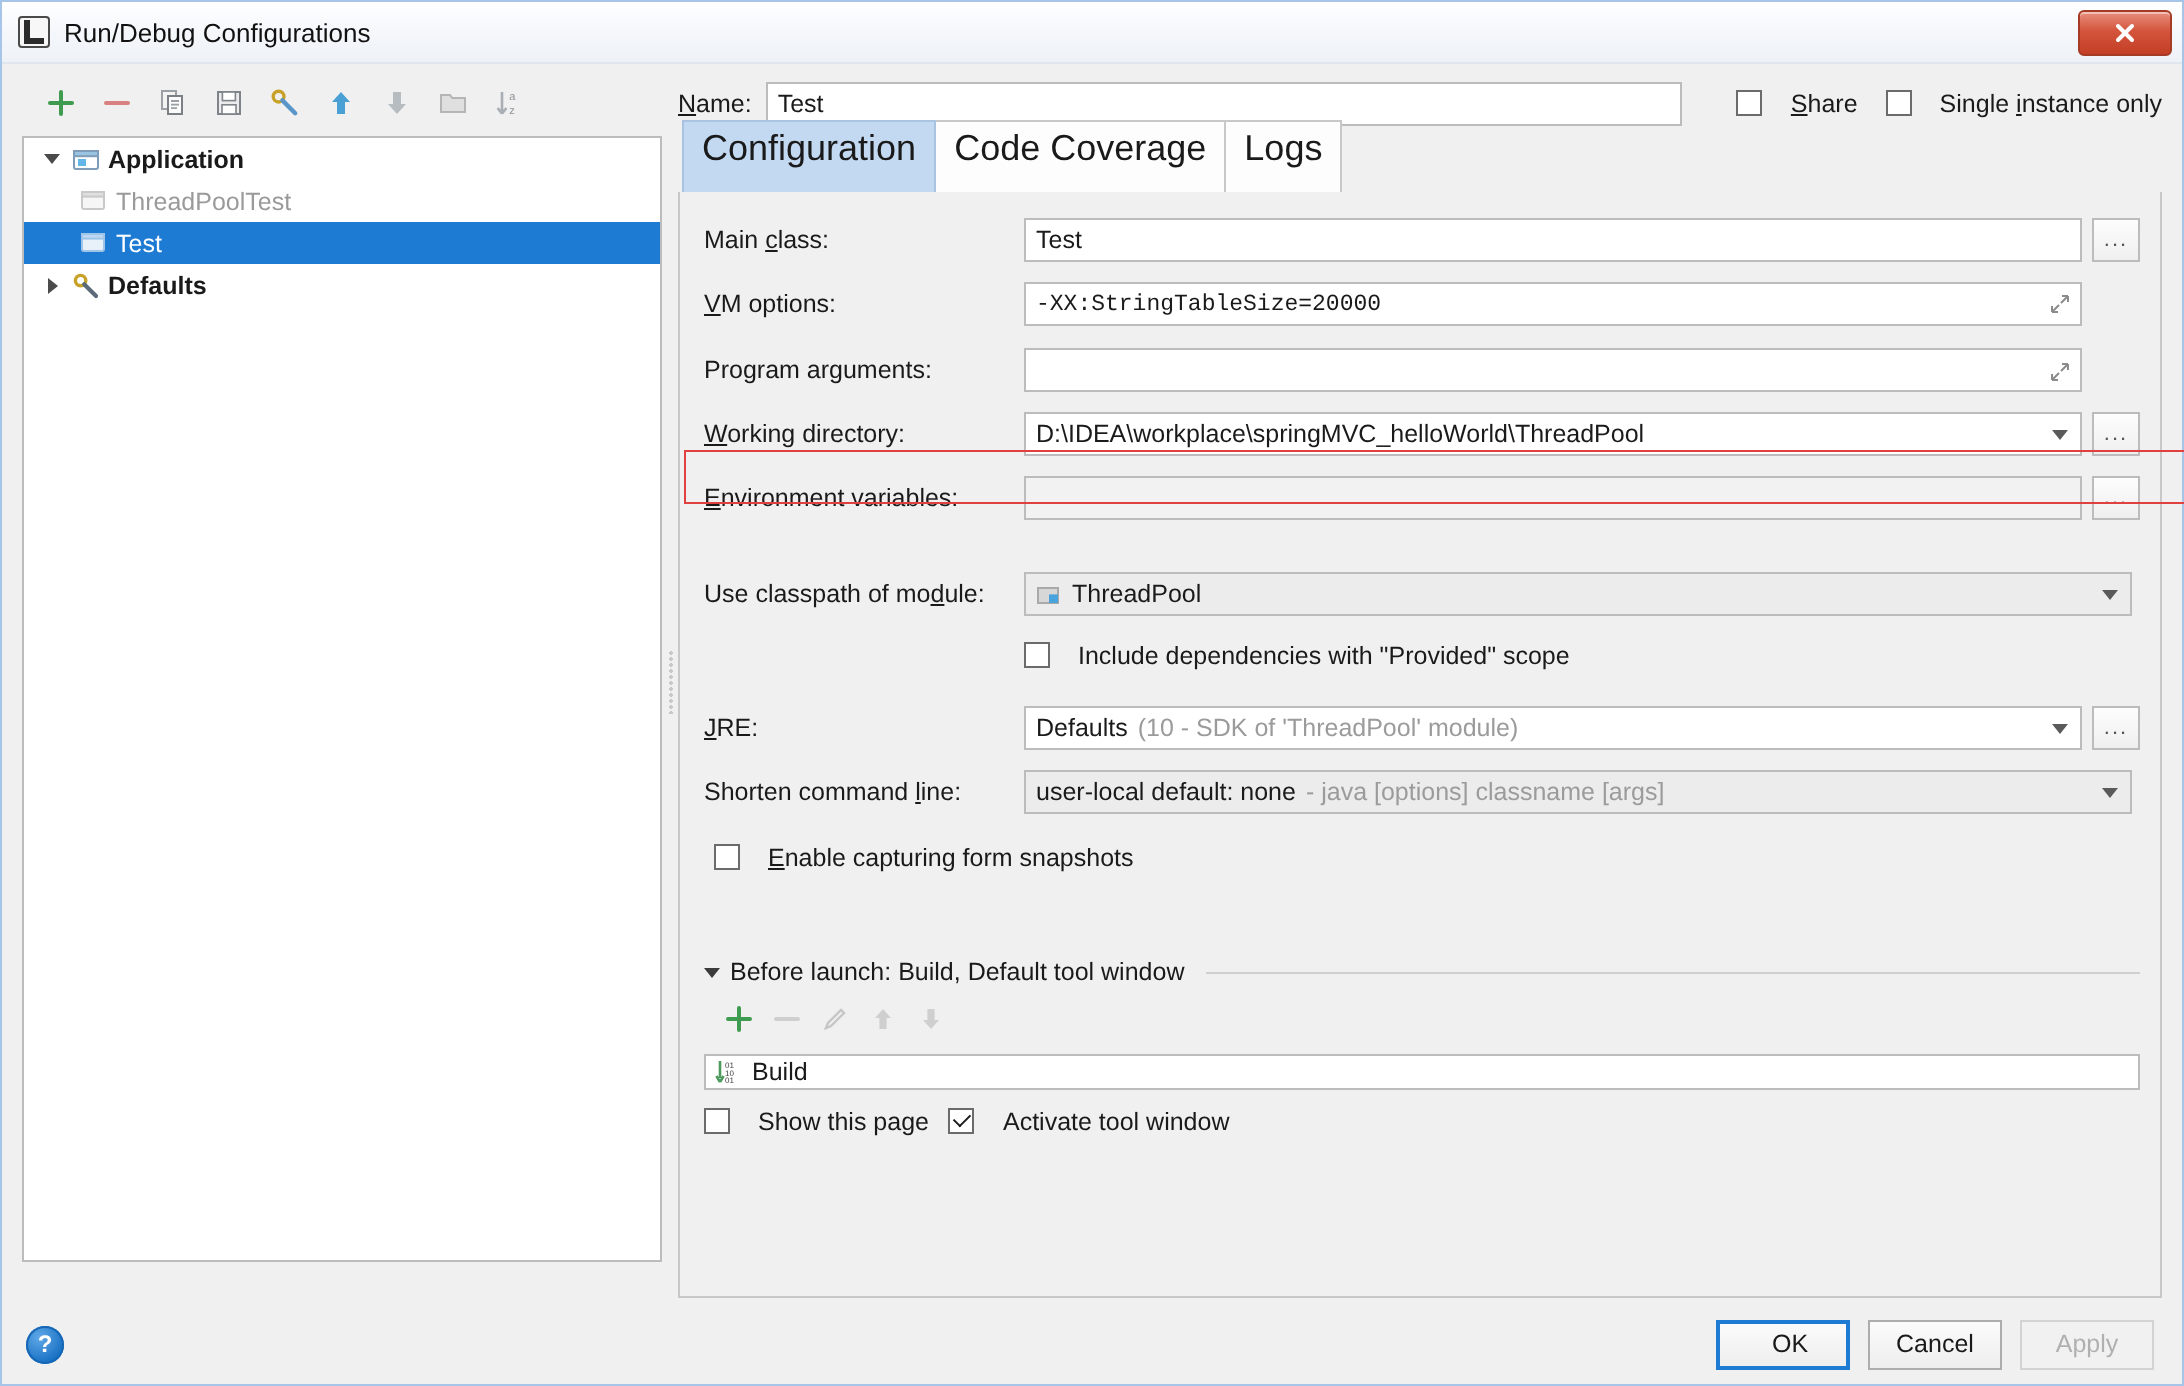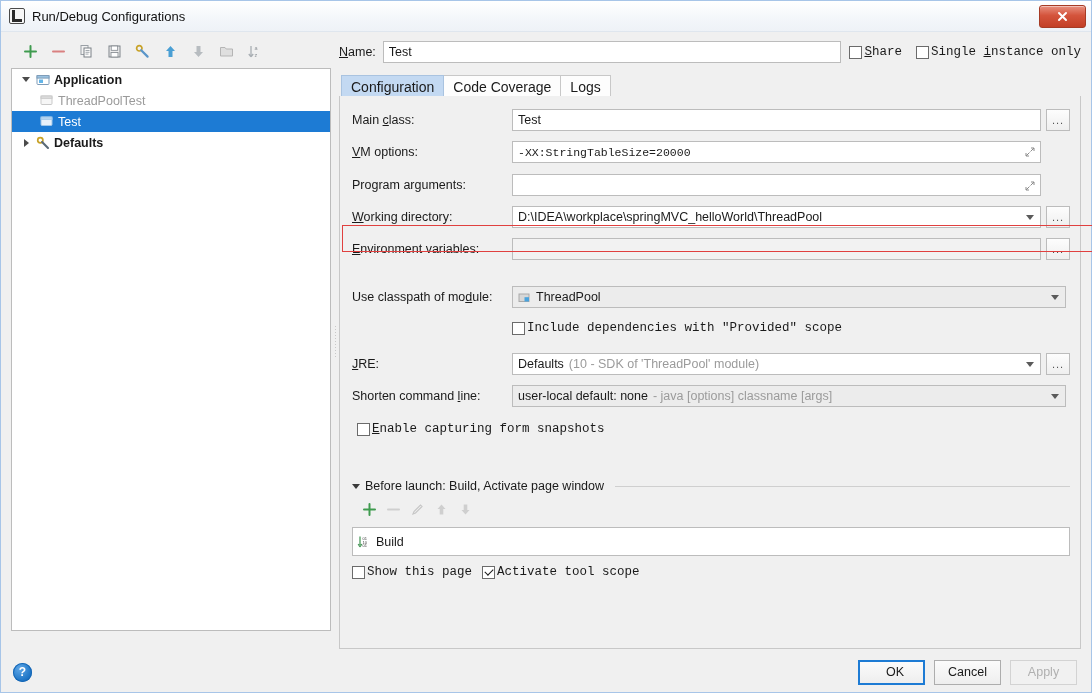--- a/index.html
+++ b/index.html
@@ -107,27 +107,27 @@
   .name-input{width:458px;margin-left:7px;}
   .cbx{
     width:13px;height:13px;border:1px solid #6b6b6b;background:#fff;
     box-sizing:border-box;display:inline-flex;align-items:center;justify-content:center;
     flex:0 0 13px;cursor:pointer;
   }
   .cbx.on:after{
     content:"";width:7px;height:4px;border-left:1.6px solid #1a1a1a;
     border-bottom:1.6px solid #1a1a1a;transform:rotate(-45deg) translate(1px,-1px);
   }
-  .chkwrap{display:flex;align-items:flex-end;gap:2px;cursor:pointer;font-family:Liberation Mono, monospace;}
+  .chkwrap{display:flex;align-items:flex-start;gap:14px;cursor:pointer;}
   
   .tabs{display:flex;align-items:flex-end;height:22px;position:relative;margin-left:2px;}
   .tab{
-    padding:3px 9px 3px 9px;font-size:14px;border:1px solid #c8c8c8;
+    padding:3px 9px 3px 9px;font-size:18px;border:1px solid #c8c8c8;
     border-bottom:none;background:#fdfdfd;margin-right:-1px;cursor:pointer;
-    position:relative;z-index:1;height:21px;box-sizing:border-box;
+    position:relative;z-index:1;height:36px;box-sizing:border-box;
   }
   .tab.active{background:#c3d9f2;border-color:#a9c3e0;z-index:3;font-weight:normal;}
   .panel{
     border:1px solid #c8c8c8;border-top:none;background:#f0f0f0;
     height:553px;box-sizing:border-box;padding:12px 10px 0 12px;position:relative;
   }
   .row{display:flex;align-items:center;margin-bottom:8px;height:24px;}
   .row .lab{width:160px;flex:0 0 160px;font-size:12.5px;}
   .field{flex:1;position:relative;}
   .btn3{
@@ -156,21 +156,21 @@
     position:absolute;left:2px;top:129px;width:1046px;height:27px;
     border:1.5px solid #e0403f;box-sizing:border-box;pointer-events:none;z-index:5;
   }
   
   .bl-header{display:flex;align-items:center;gap:5px;margin-top:12px;}
   .bl-tri{width:0;height:0;border-left:4.5px solid transparent;border-right:4.5px solid transparent;
     border-top:5px solid #3a3a3a;cursor:pointer;}
   .bl-rule{flex:1;height:1px;background:#cfcfcf;margin-left:6px;}
   .bl-toolbar{display:flex;align-items:center;gap:9px;height:26px;margin:5px 0 3px 10px;}
   .bl-list{
-    border:1px solid #bcbcbc;background:#fff;height:29px;box-sizing:border-box;
+    border:1px solid #bcbcbc;background:#fff;height:18px;box-sizing:border-box;
     display:flex;align-items:center;padding-left:4px;gap:5px;font-size:12.5px;
   }
   .bl-foot{display:flex;align-items:center;gap:6px;margin-top:9px;}
   
   .footer{
     height:46px;min-height:46px;display:flex;align-items:center;
     padding:0 14px 0 12px;box-sizing:border-box;position:relative;
   }
   .help{
     width:19px;height:19px;border-radius:50%;
@@ -448,21 +448,21 @@
         <div class="row">
           <span class="lab" style="width:5px;flex:0 0 5px;"></span>
           <div class="chkwrap">
             <span class="cbx"></span>
             <span><u>E</u>nable capturing form snapshots</span>
           </div>
         </div>
 
         <div class="bl-header" style="margin-top:38px;">
           <span class="bl-tri"></span>
-          <span>Before launch: Build, Activate page window</span>
+          <span>Before launch: Build, Default tool window</span>
           <span class="bl-rule"></span>
         </div>
 
         <div class="bl-toolbar">
           <span style="cursor:pointer;">
             <svg width="15" height="15" viewBox="0 0 15 15">
               <path d="M7.5 2 V13 M2 7.5 H13" stroke="#3f9b4f" stroke-width="2" stroke-linecap="round"></path>
             </svg>
           </span>
           <span style="cursor:default;">
@@ -499,21 +499,21 @@
           <span>Build</span>
         </div>
 
         <div class="bl-foot">
           <div class="chkwrap">
             <span class="cbx"></span>
             <span>Show this page</span>
           </div>
           <div class="chkwrap" style="margin-left:4px;">
             <span class="cbx on"></span>
-            <span>Activate tool scope</span>
+            <span>Activate tool window</span>
           </div>
         </div>
 
       </div>
     </div>
   </div>
 
   <div class="footer">
     <div class="help">?</div>
     <div class="fbtns">

